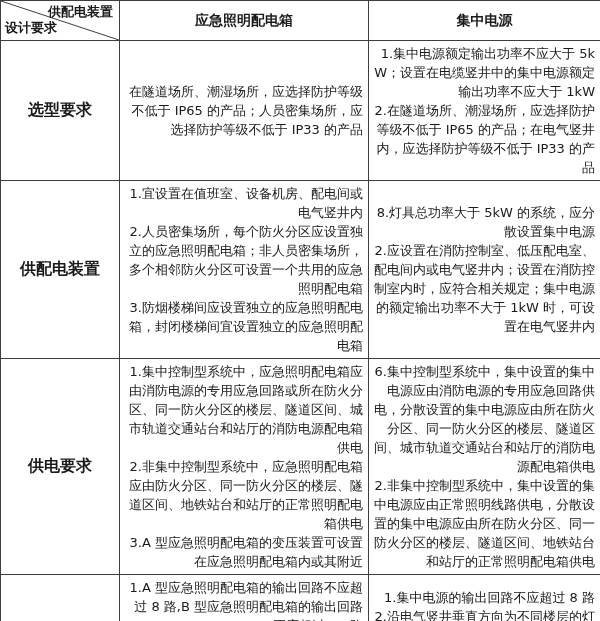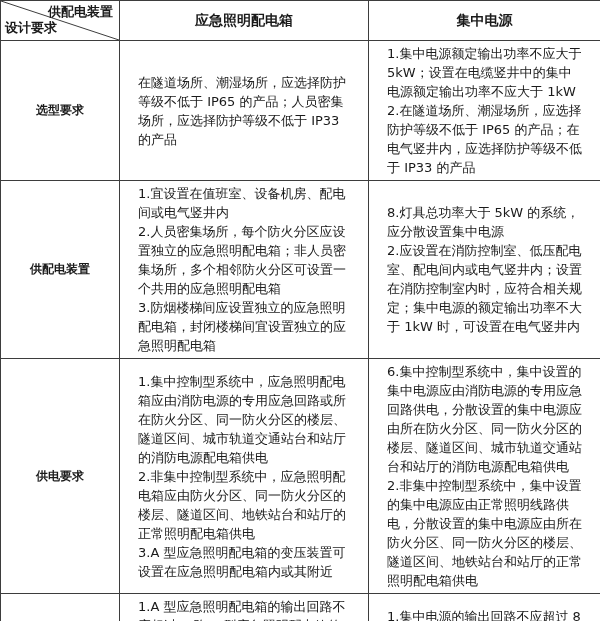--- a/index.html
+++ b/index.html
@@ -34,29 +34,29 @@
     text-align: center;
     vertical-align: middle;
     font-weight: bold;
     font-size: 14px;
     padding: 2px;
   }
   td.rowlabel {
     text-align: center;
     vertical-align: middle;
     font-weight: bold;
-    font-size: 12px;
+    font-size: 16px;
     padding: 2px;
   }
   td.content {
     vertical-align: middle;
     font-size: 13px;
     line-height: 19px;
-    padding: 3px 18px;
-    text-align: left;
+    padding: 3px 5px;
+    text-align: right;
     white-space: pre-line;
     word-break: break-all;
   }
 
   
   td.corner {
     position: relative;
     padding: 0;
   }
   .corner svg.diag {

